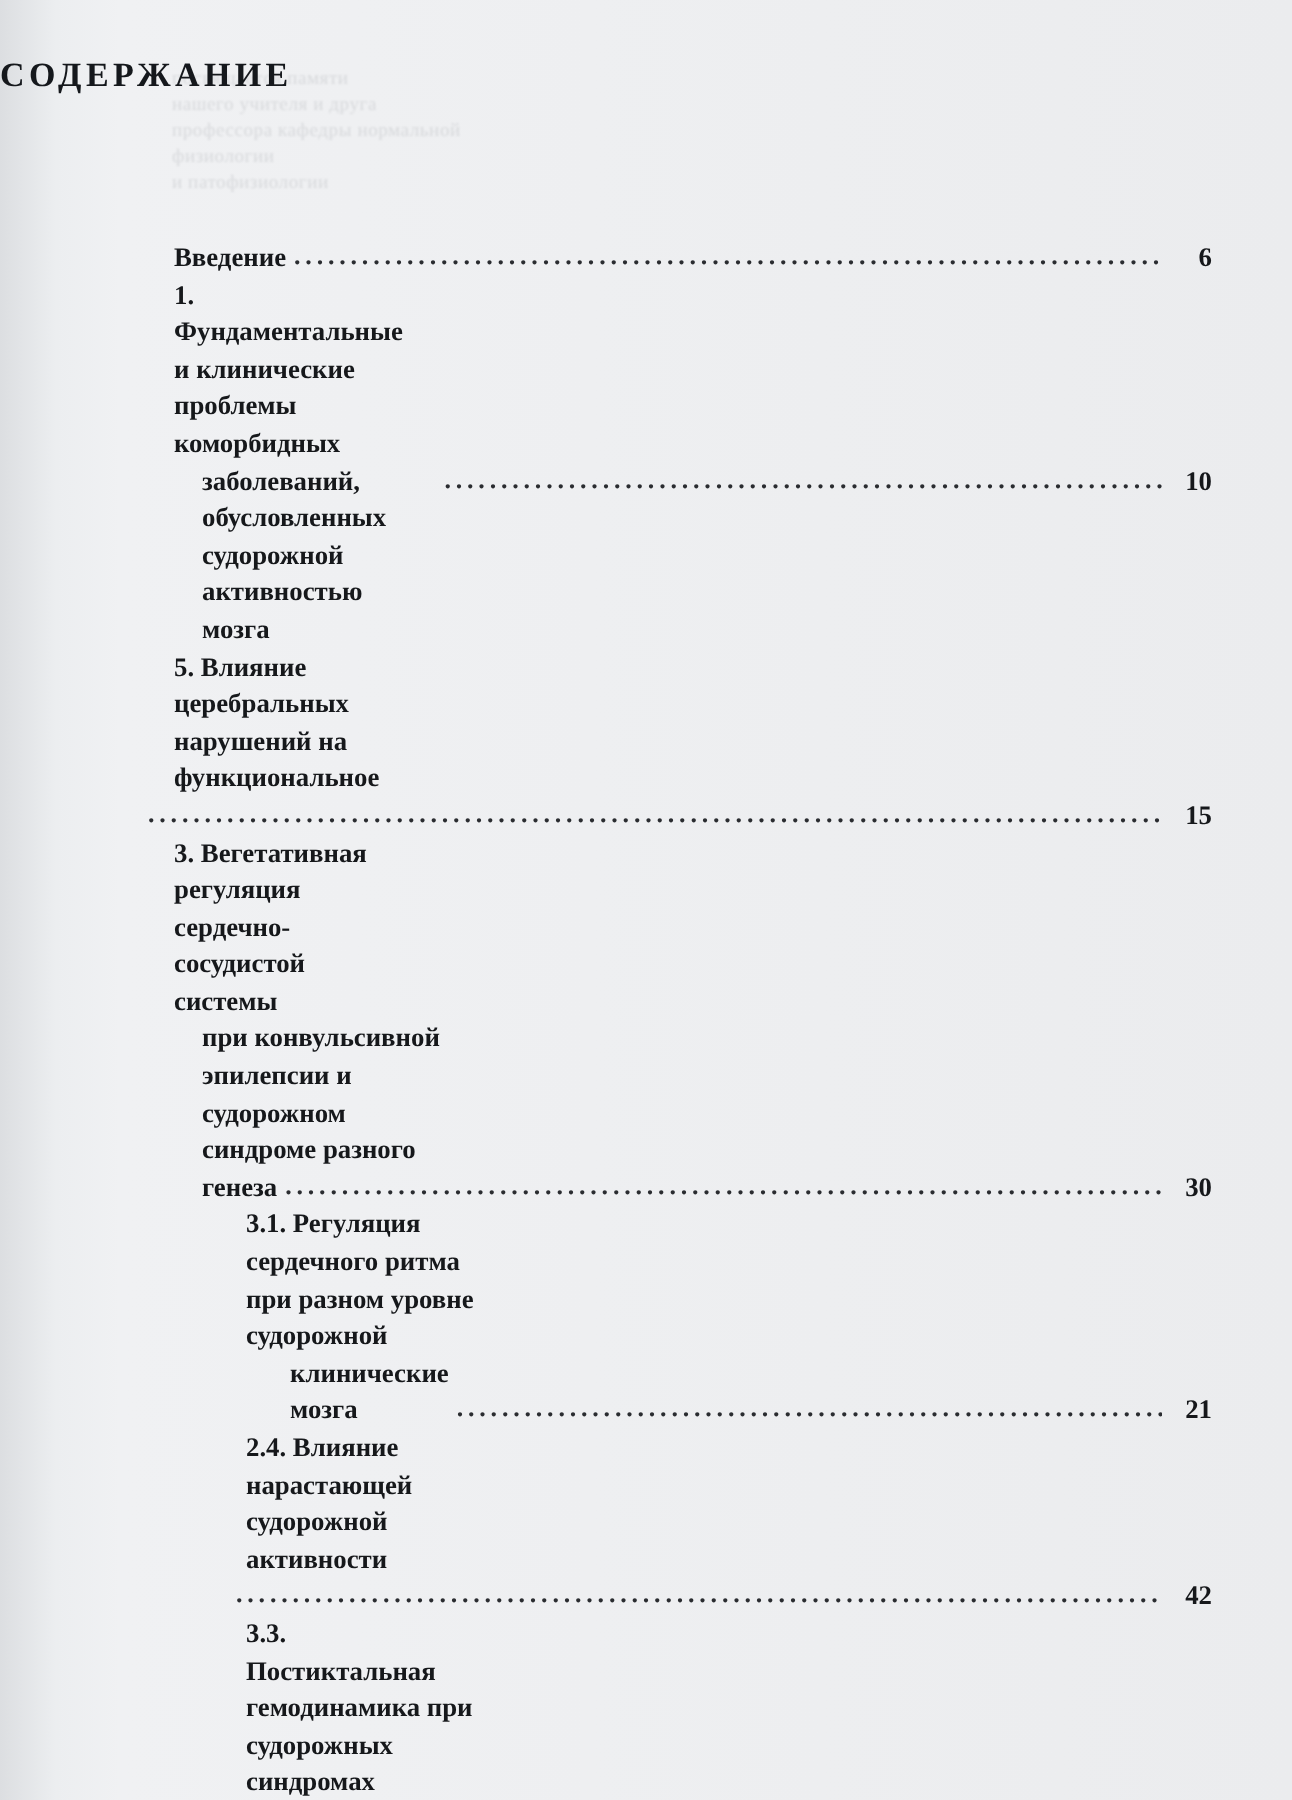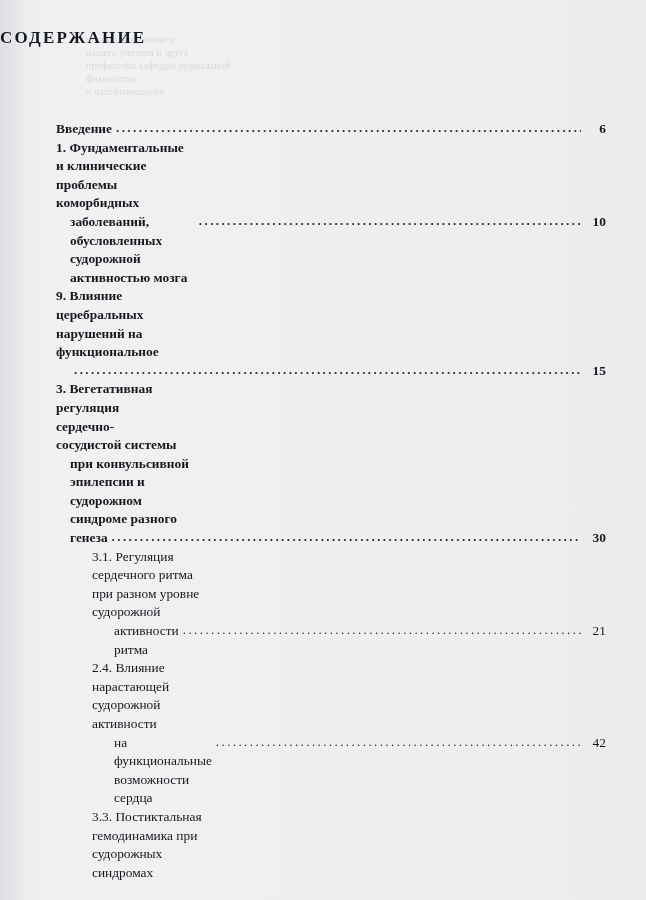--- a/index.html
+++ b/index.html
@@ -57,21 +57,21 @@
     top: 120px;
   }
 
   .entry {
     display: flex;
     align-items: baseline;
     font-size: 13.4px;
     line-height: 18.6px;
     color: #16181b;
   }
-  .entry .txt { white-space: pre-wrap; }
+  .entry .txt { white-space: pre-wrap; margin-left: 31px; }
   .entry .dots {
     flex: 1 1 auto;
     overflow: hidden;
     white-space: nowrap;
     margin: 0 3px 0 4px;
     color: #2a2c30;
     font-size: 13px;
     letter-spacing: 2.4px;
     transform: translateY(-1px);
   }
@@ -79,21 +79,21 @@
     flex: 0 0 auto;
     min-width: 22px;
     text-align: right;
     font-size: 13.4px;
   }
   .nodots .dots { visibility: hidden; }
 
   
   .lvl0 { font-weight: 700; }
   .lvl1 { font-weight: 700; }
-  .lvl2 { font-weight: 400; }
+  .lvl2 { font-weight: 700; align-items: flex-end; }
 
   .ind-l1-0 { padding-left: 0px; }
   .ind-l1-1 { padding-left: 14px; }
   .ind-l2-0 { padding-left: 36px; }
   .ind-l2-1 { padding-left: 58px; }
 
   .block { margin-bottom: 0px; }
 </style>
 </head>
 <body>
@@ -125,21 +125,21 @@
           <span class="page-num" style="visibility: hidden;"></span>
         </div>
         <div class="entry lvl1 ind-l1-1">
           <span class="txt">заболеваний, обусловленных судорожной активностью мозга</span>
           <span class="dots">........................................................................................................................................................................................................</span>
           <span class="page-num">10</span>
         </div>
       </div>
       <div class="block">
         <div class="entry lvl1 ind-l1-0 nodots">
-          <span class="txt">9. Влияние церебральных нарушений на функциональное</span>
+          <span class="txt">5. Влияние церебральных нарушений на функциональное</span>
           <span class="dots">........................................................................................................................................................................................................</span>
           <span class="page-num" style="visibility: hidden;"></span>
         </div>
         <div class="entry lvl1 ind-l1-1">
           <span class="dots">........................................................................................................................................................................................................</span>
           <span class="page-num">15</span>
         </div>
       </div>
       <div class="block">
         <div class="entry lvl1 ind-l1-0 nodots">
@@ -158,33 +158,32 @@
           <span class="page-num">30</span>
         </div>
       </div>
       <div class="block">
         <div class="entry lvl2 ind-l2-0 nodots">
           <span class="txt">3.1. Регуляция сердечного ритма при разном уровне судорожной</span>
           <span class="dots">........................................................................................................................................................................................................</span>
           <span class="page-num" style="visibility: hidden;"></span>
         </div>
         <div class="entry lvl2 ind-l2-1">
-          <span class="txt">активности ритма</span>
+          <span class="txt">клинические мозга</span>
           <span class="dots">........................................................................................................................................................................................................</span>
           <span class="page-num">21</span>
         </div>
       </div>
       <div class="block">
         <div class="entry lvl2 ind-l2-0 nodots">
           <span class="txt">2.4. Влияние нарастающей судорожной активности</span>
           <span class="dots">........................................................................................................................................................................................................</span>
           <span class="page-num" style="visibility: hidden;"></span>
         </div>
         <div class="entry lvl2 ind-l2-1">
-          <span class="txt">на функциональные возможности сердца</span>
           <span class="dots">........................................................................................................................................................................................................</span>
           <span class="page-num">42</span>
         </div>
       </div>
       <div class="block">
         <div class="entry lvl2 ind-l2-0 nodots">
           <span class="txt">3.3. Постиктальная гемодинамика при судорожных синдромах</span>
           <span class="dots">........................................................................................................................................................................................................</span>
           <span class="page-num" style="visibility: hidden;"></span>
         </div>

